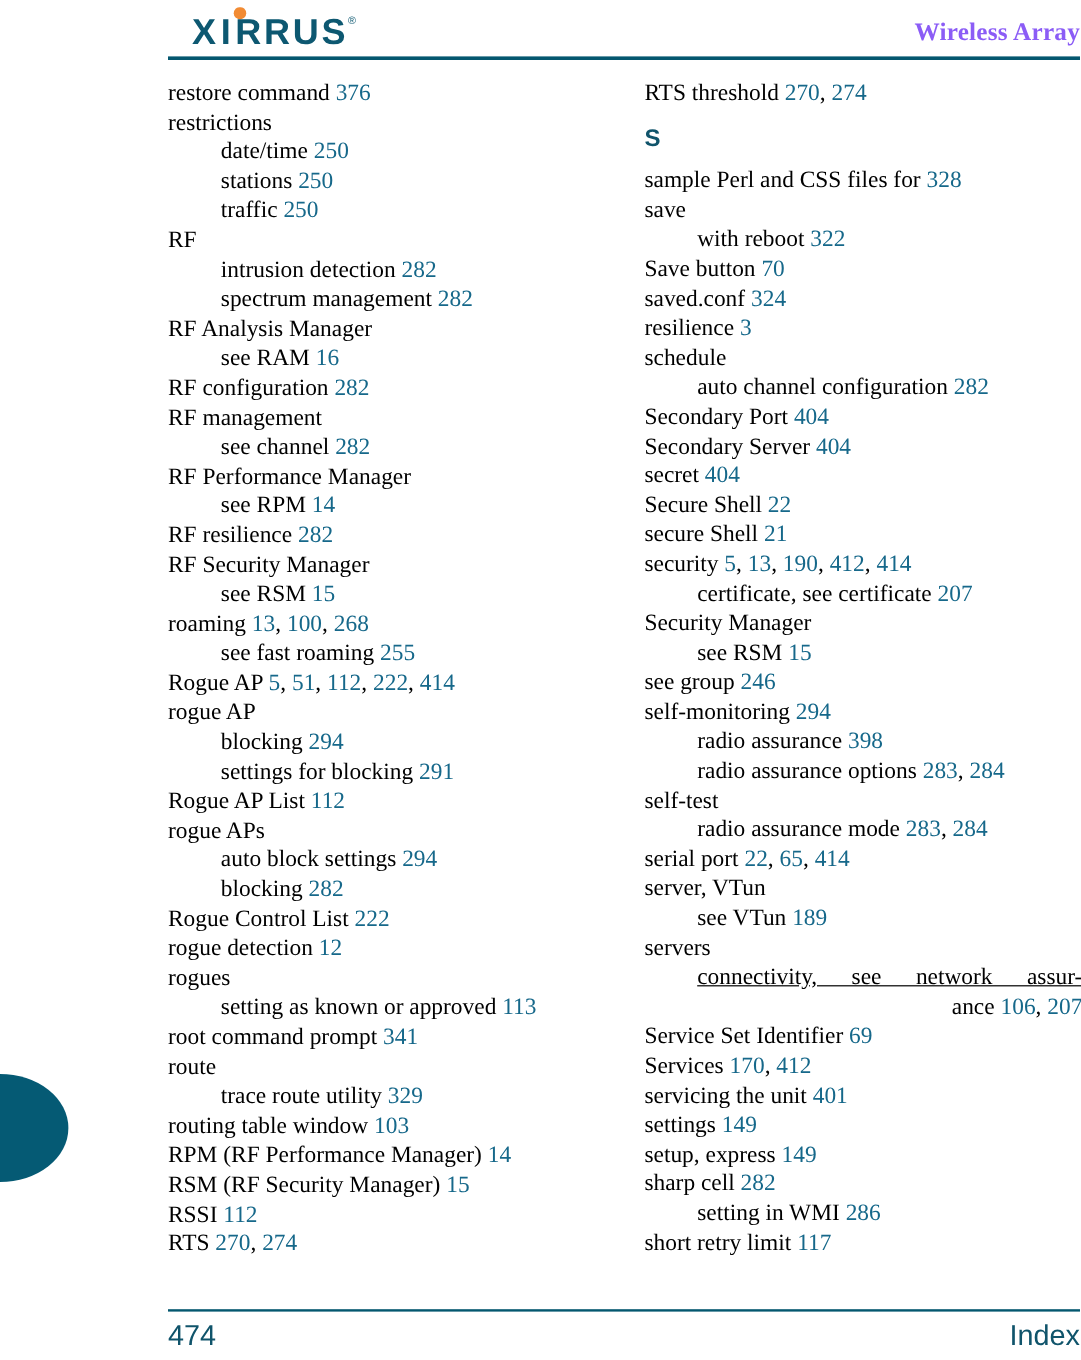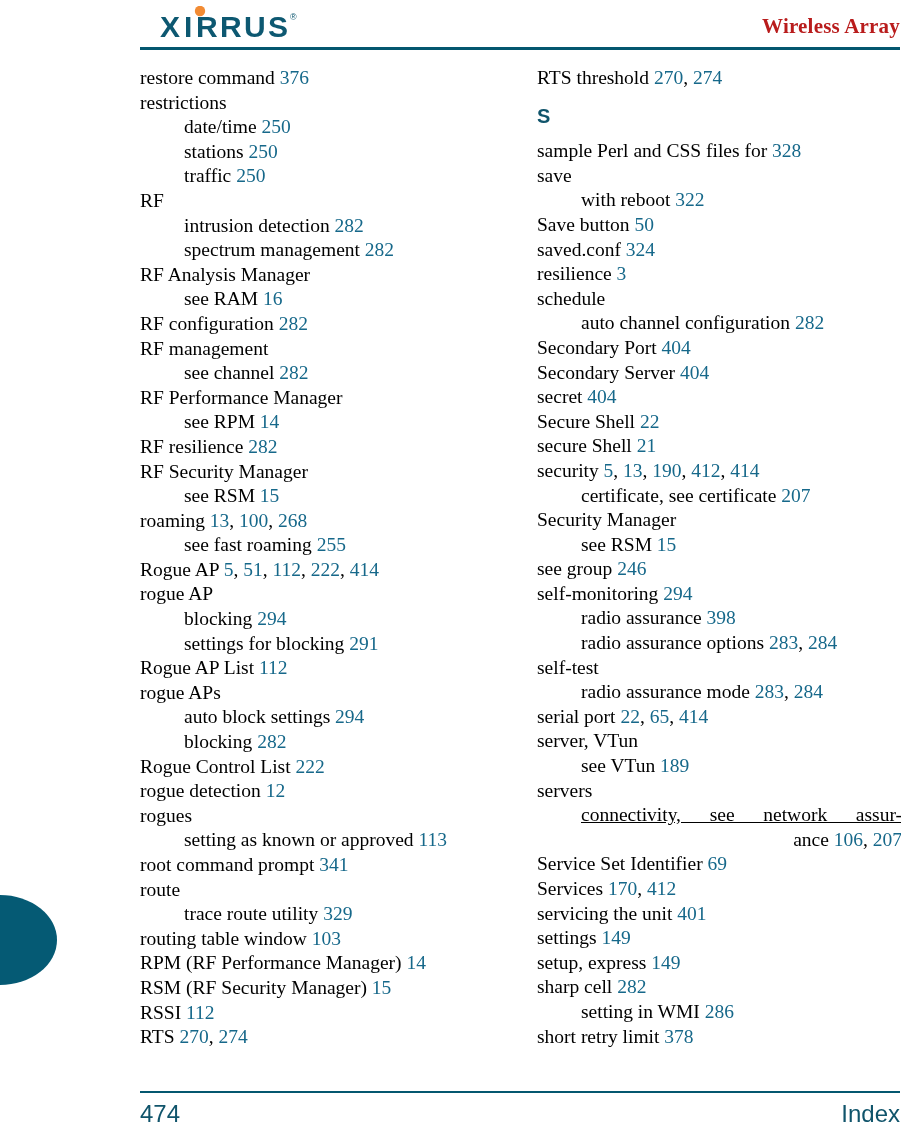--- a/index.html
+++ b/index.html
@@ -44,21 +44,21 @@
   }
   #logo svg { display: block; }
 
   #header-title {
     position: absolute;
     right: 0px;
     top: 14px;
     font-family: "Liberation Serif", serif;
     font-size: 21px;
     font-weight: bold;
-    color: #b91c1c;
+    color: #8b5cf6;
     letter-spacing: 0.2px;
     white-space: nowrap;
   }
   #header-rule {
     position: absolute;
     left: 140px;
     top: 47px;
     width: 760px;
     height: 3px;
     background: #04576f;
@@ -217,21 +217,21 @@
       <div class="entry lvl1"><span>RSM (RF Security Manager) </span><span class="pg">15</span></div>
       <div class="entry lvl1"><span>RSSI </span><span class="pg">112</span></div>
       <div class="entry lvl1"><span>RTS </span><span class="pg">270</span><span class="sep">, </span><span class="pg">274</span></div>
     </div>
   <div class="column" id="col-right">
       <div class="entry lvl1"><span>RTS threshold </span><span class="pg">270</span><span class="sep">, </span><span class="pg">274</span></div>
       <div class="section-letter gap-before gap-after">S</div>
       <div class="entry lvl1"><span>sample Perl and CSS files for </span><span class="pg">328</span></div>
       <div class="entry lvl1"><span>save</span></div>
       <div class="entry lvl2"><span>with reboot </span><span class="pg">322</span></div>
-      <div class="entry lvl1"><span>Save button </span><span class="pg">50</span></div>
+      <div class="entry lvl1"><span>Save button </span><span class="pg">70</span></div>
       <div class="entry lvl1"><span>saved.conf </span><span class="pg">324</span></div>
       <div class="entry lvl1"><span>resilience </span><span class="pg">3</span></div>
       <div class="entry lvl1"><span>schedule</span></div>
       <div class="entry lvl2"><span>auto channel configuration </span><span class="pg">282</span></div>
       <div class="entry lvl1"><span>Secondary Port </span><span class="pg">404</span></div>
       <div class="entry lvl1"><span>Secondary Server </span><span class="pg">404</span></div>
       <div class="entry lvl1"><span>secret </span><span class="pg">404</span></div>
       <div class="entry lvl1"><span>Secure Shell </span><span class="pg">22</span></div>
       <div class="entry lvl1"><span>secure Shell </span><span class="pg">21</span></div>
       <div class="entry lvl1"><span>security </span><span class="pg">5</span><span class="sep">, </span><span class="pg">13</span><span class="sep">, </span><span class="pg">190</span><span class="sep">, </span><span class="pg">412</span><span class="sep">, </span><span class="pg">414</span></div>
@@ -252,21 +252,21 @@
         <span class="just">connectivity, see network assur-</span>
         <span class="cont">ance <span class="pg">106</span><span class="sep">, </span><span class="pg">207</span></span>
       </div>
       <div class="entry lvl1"><span>Service Set Identifier </span><span class="pg">69</span></div>
       <div class="entry lvl1"><span>Services </span><span class="pg">170</span><span class="sep">, </span><span class="pg">412</span></div>
       <div class="entry lvl1"><span>servicing the unit </span><span class="pg">401</span></div>
       <div class="entry lvl1"><span>settings </span><span class="pg">149</span></div>
       <div class="entry lvl1"><span>setup, express </span><span class="pg">149</span></div>
       <div class="entry lvl1"><span>sharp cell </span><span class="pg">282</span></div>
       <div class="entry lvl2"><span>setting in WMI </span><span class="pg">286</span></div>
-      <div class="entry lvl1"><span>short retry limit </span><span class="pg">378</span></div>
+      <div class="entry lvl1"><span>short retry limit </span><span class="pg">117</span></div>
     </div>
 </div>
 
 <div id="footer-rule"></div>
 <div id="footer">
   <div id="footer-page">474</div>
   <div id="footer-label">Index</div>
 </div>
 
 </body></html>

